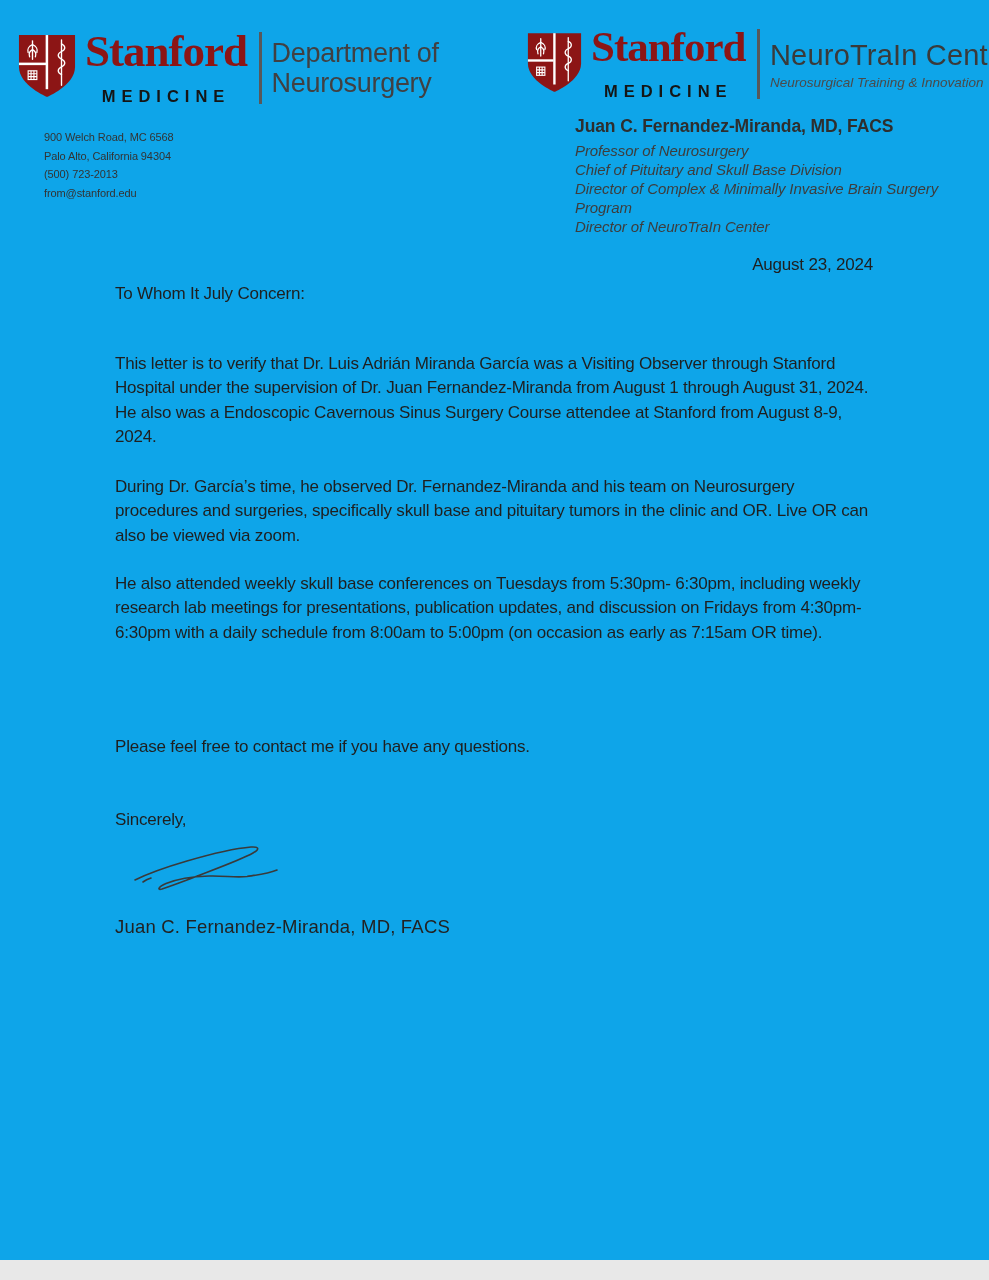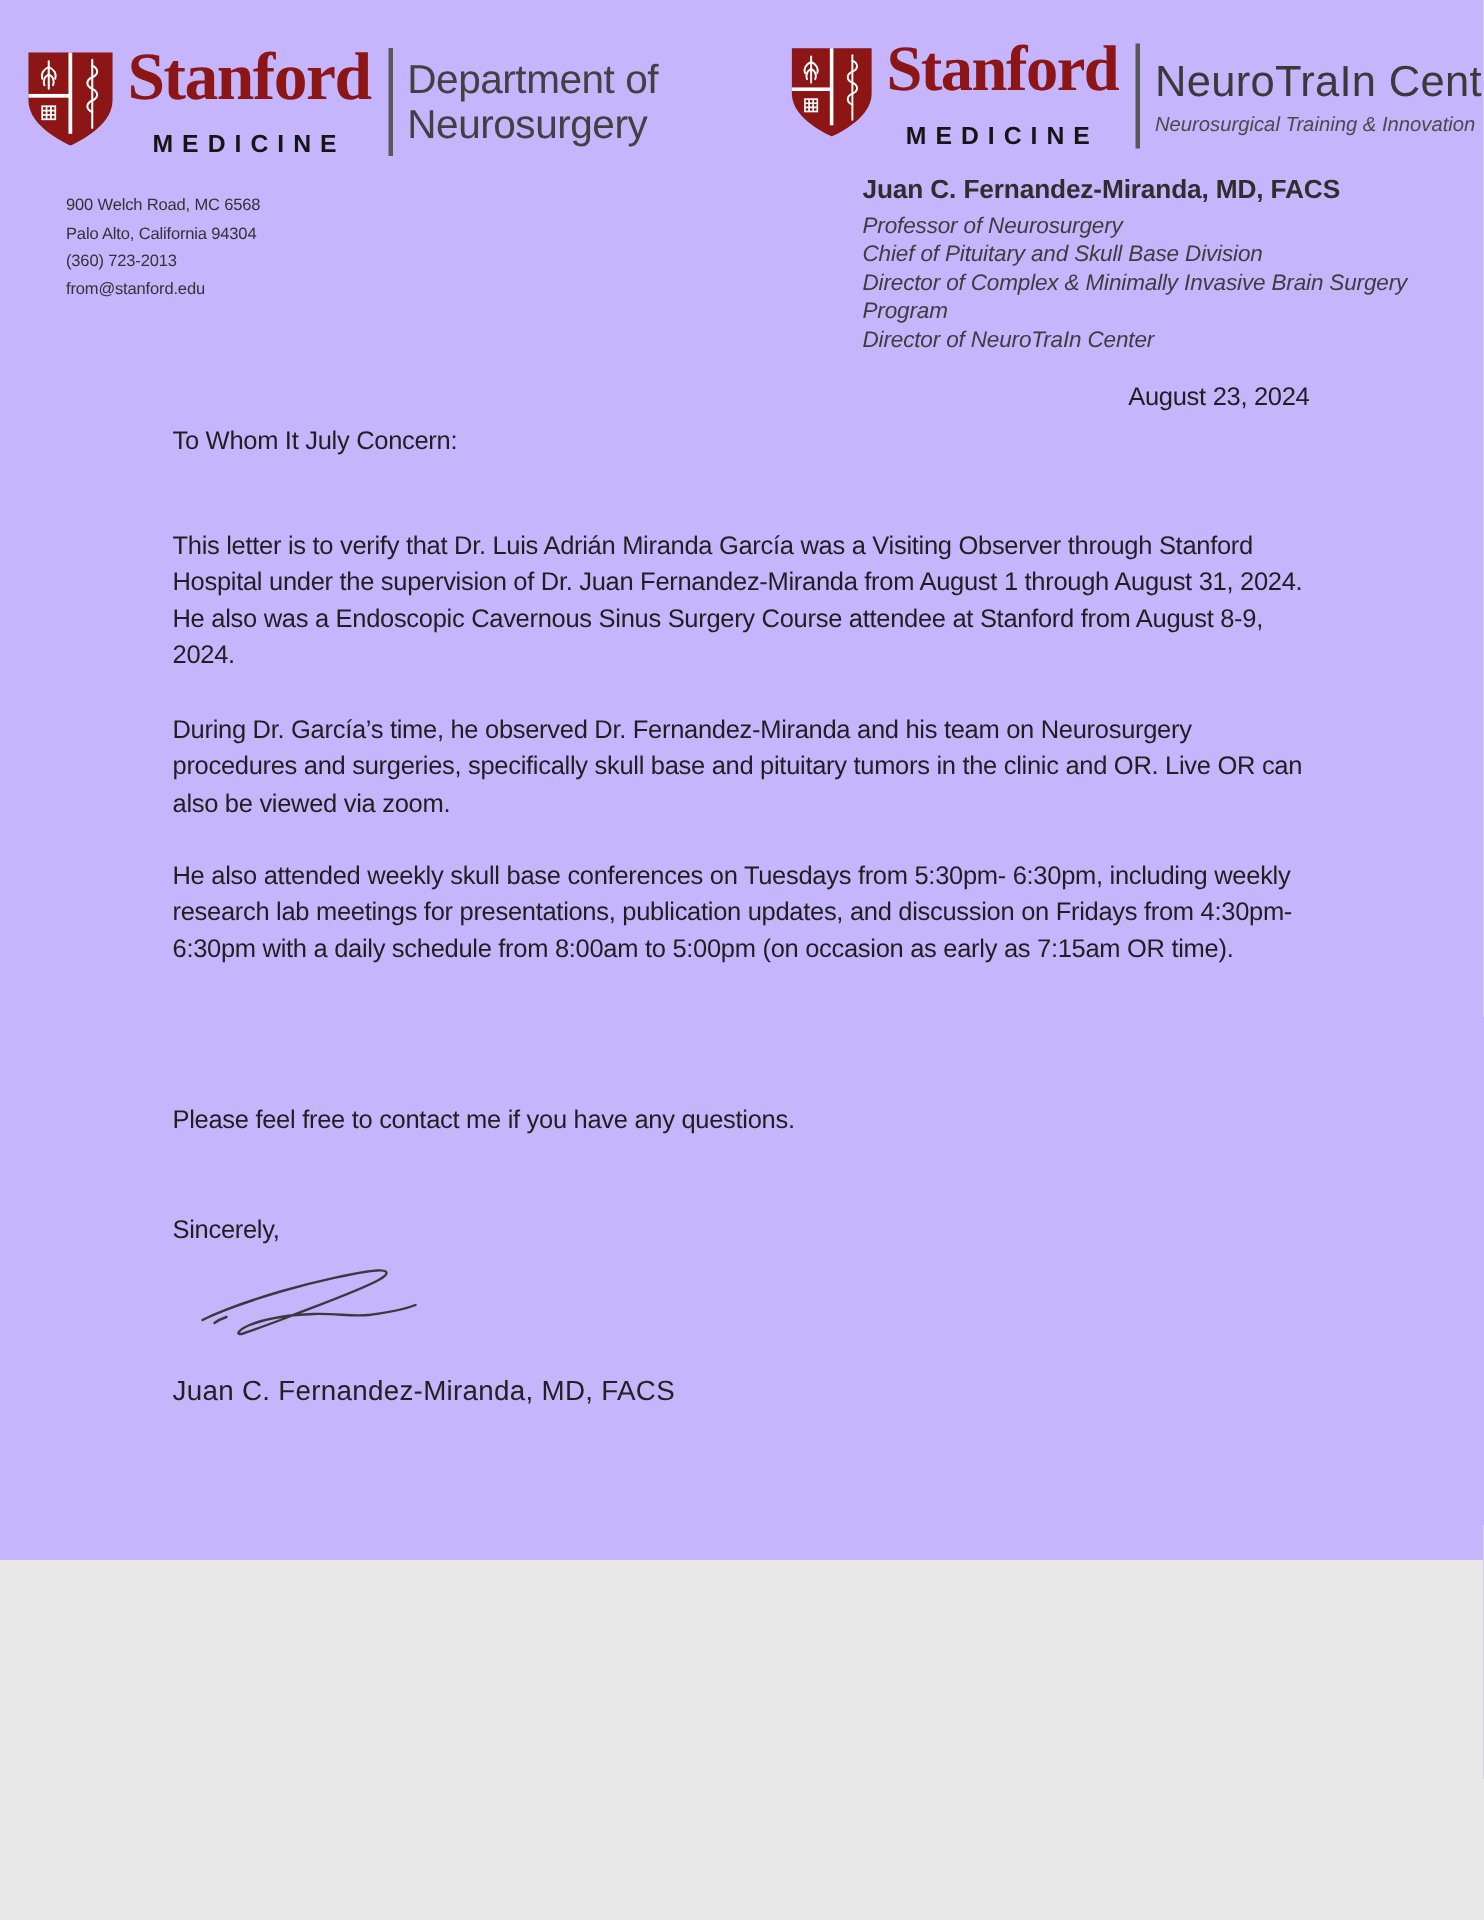--- a/index.html
+++ b/index.html
@@ -1,22 +1,22 @@
 <!DOCTYPE html>
 <html><head>
 <meta charset="utf-8">
 <style>
   * { margin: 0; padding: 0; box-sizing: border-box; }
   html, body { background: #e8e8e8; }
   .page {
     position: relative;
     width: 989px;
-    height: 1040px;
+    height: 1260px;
     margin: 0 auto;
-    background: #c4b5fd;
+    background: #0ea5e9;
     font-family: "Liberation Sans", sans-serif;
     color: #1f1f1f;
     overflow: hidden;
   }
 
   
   .logo { position: absolute; display: flex; align-items: center; }
   .logo-left  { left: 18px;  top: 30px; }
   .logo-right { left: 527px; top: 27px; }
   .shield { flex: 0 0 auto; }
@@ -167,21 +167,21 @@
     <span class="logo-divider"></span>
     <span class="center-text">
       <span class="center-name">NeuroTraIn Center</span>
       <span class="center-tagline">Neurosurgical Training &amp; Innovation</span>
     </span>
   </div>
 
   <div class="contact-block">
     <div>900 Welch Road, MC 6568</div>
     <div>Palo Alto, California 94304</div>
-    <div>(360) 723-2013</div>
+    <div>(500) 723-2013</div>
     <div>from@stanford.edu</div>
   </div>
 
   <div class="signer-block">
     <div class="signer-name">Juan C. Fernandez-Miranda, MD, FACS</div>
     <div class="signer-title">Professor of Neurosurgery</div>
     <div class="signer-title">Chief of Pituitary and Skull Base Division</div>
     <div class="signer-title">Director of Complex &amp; Minimally Invasive Brain Surgery Program</div>
     <div class="signer-title">Director of NeuroTraIn Center</div>
   </div>

